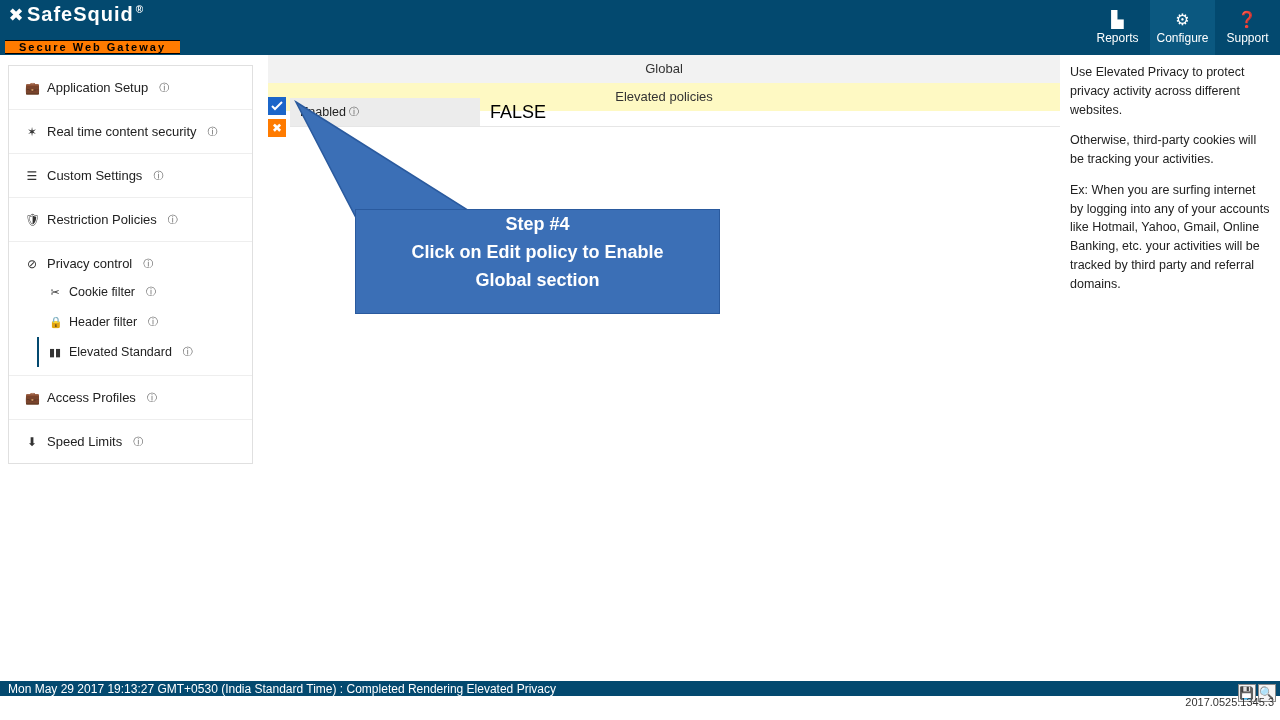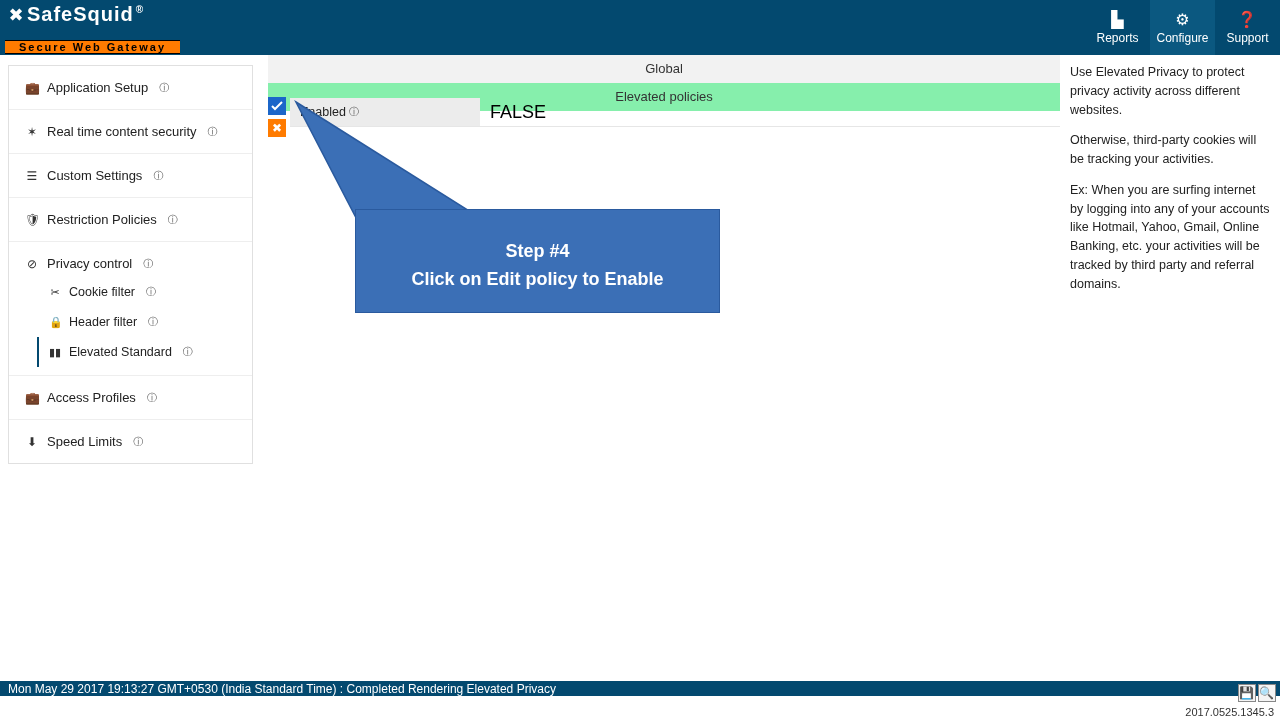--- a/index.html
+++ b/index.html
@@ -112,21 +112,21 @@
     height: 28px;
     margin-top: 0;
     flex-direction: column;
   }
   .tab {
     flex: 1;
     text-align: center;
     line-height: 28px;
     font-size: 13px;
     color: #333;
-    background: #86efac;
+    background: #fef9c3;
     cursor: pointer;
   }
   .tab.active { background: #f2f2f2; }
   .policy-row {
     display: flex;
     align-items: stretch;
     margin-top: 14px;
     border-top: 1px solid #e6e6e6;
     border-bottom: 1px solid #e6e6e6;
     height: 30px;
@@ -174,21 +174,21 @@
   .callout {
     position: absolute;
     left: 65px; top: 140px;
     width: 365px;
     background: #3b6fb6;
     border: 1.5px solid #2a5a9e;
     color: #fff;
     font-size: 18px;
     font-weight: 600;
     text-align: center;
-    padding: 28px 12px 18px;
+    padding: 1px 12px 18px;
     line-height: 1.55;
   }
   .callout-arrow {
     position:absolute;
     left: 0; top: 0;
   }
   
   .info-panel {
     width: 220px;
     padding: 8px 10px 0 10px;
@@ -218,21 +218,21 @@
     width:18px; height:18px;
     border:1px solid #888;
     background:#f4f4f4;
     display:inline-flex; align-items:center; justify-content:center;
     font-size:12px;
     cursor:pointer;
   }
   .version {
     position: fixed;
     right: 6px;
-    bottom: 2px;
+    bottom: 12px;
     font-size: 11px;
     color: #333;
   }
 </style>
 </head>
 <body>
 
 <div class="header">
   <div class="logo">
     <div class="logo-top">
@@ -348,20 +348,21 @@
   </div>
 </div>
 
 <div class="callout-wrap">
   <svg class="callout-arrow" width="440" height="230">
     <polygon points="6,33 200,155 90,195" fill="#3b6fb6" stroke="#2a5a9e" stroke-width="1.5"></polygon>
   </svg>
   <div class="callout">
     <div>Step #4</div>
     <div>Click on Edit policy to Enable</div>
+    <div>Global section</div>
   </div>
 </div>
 
 <div class="footer-icons">
   <span class="fbtn">
       <span>💾</span>
     </span>
   <span class="fbtn">
       <span>🔍</span>
     </span>

